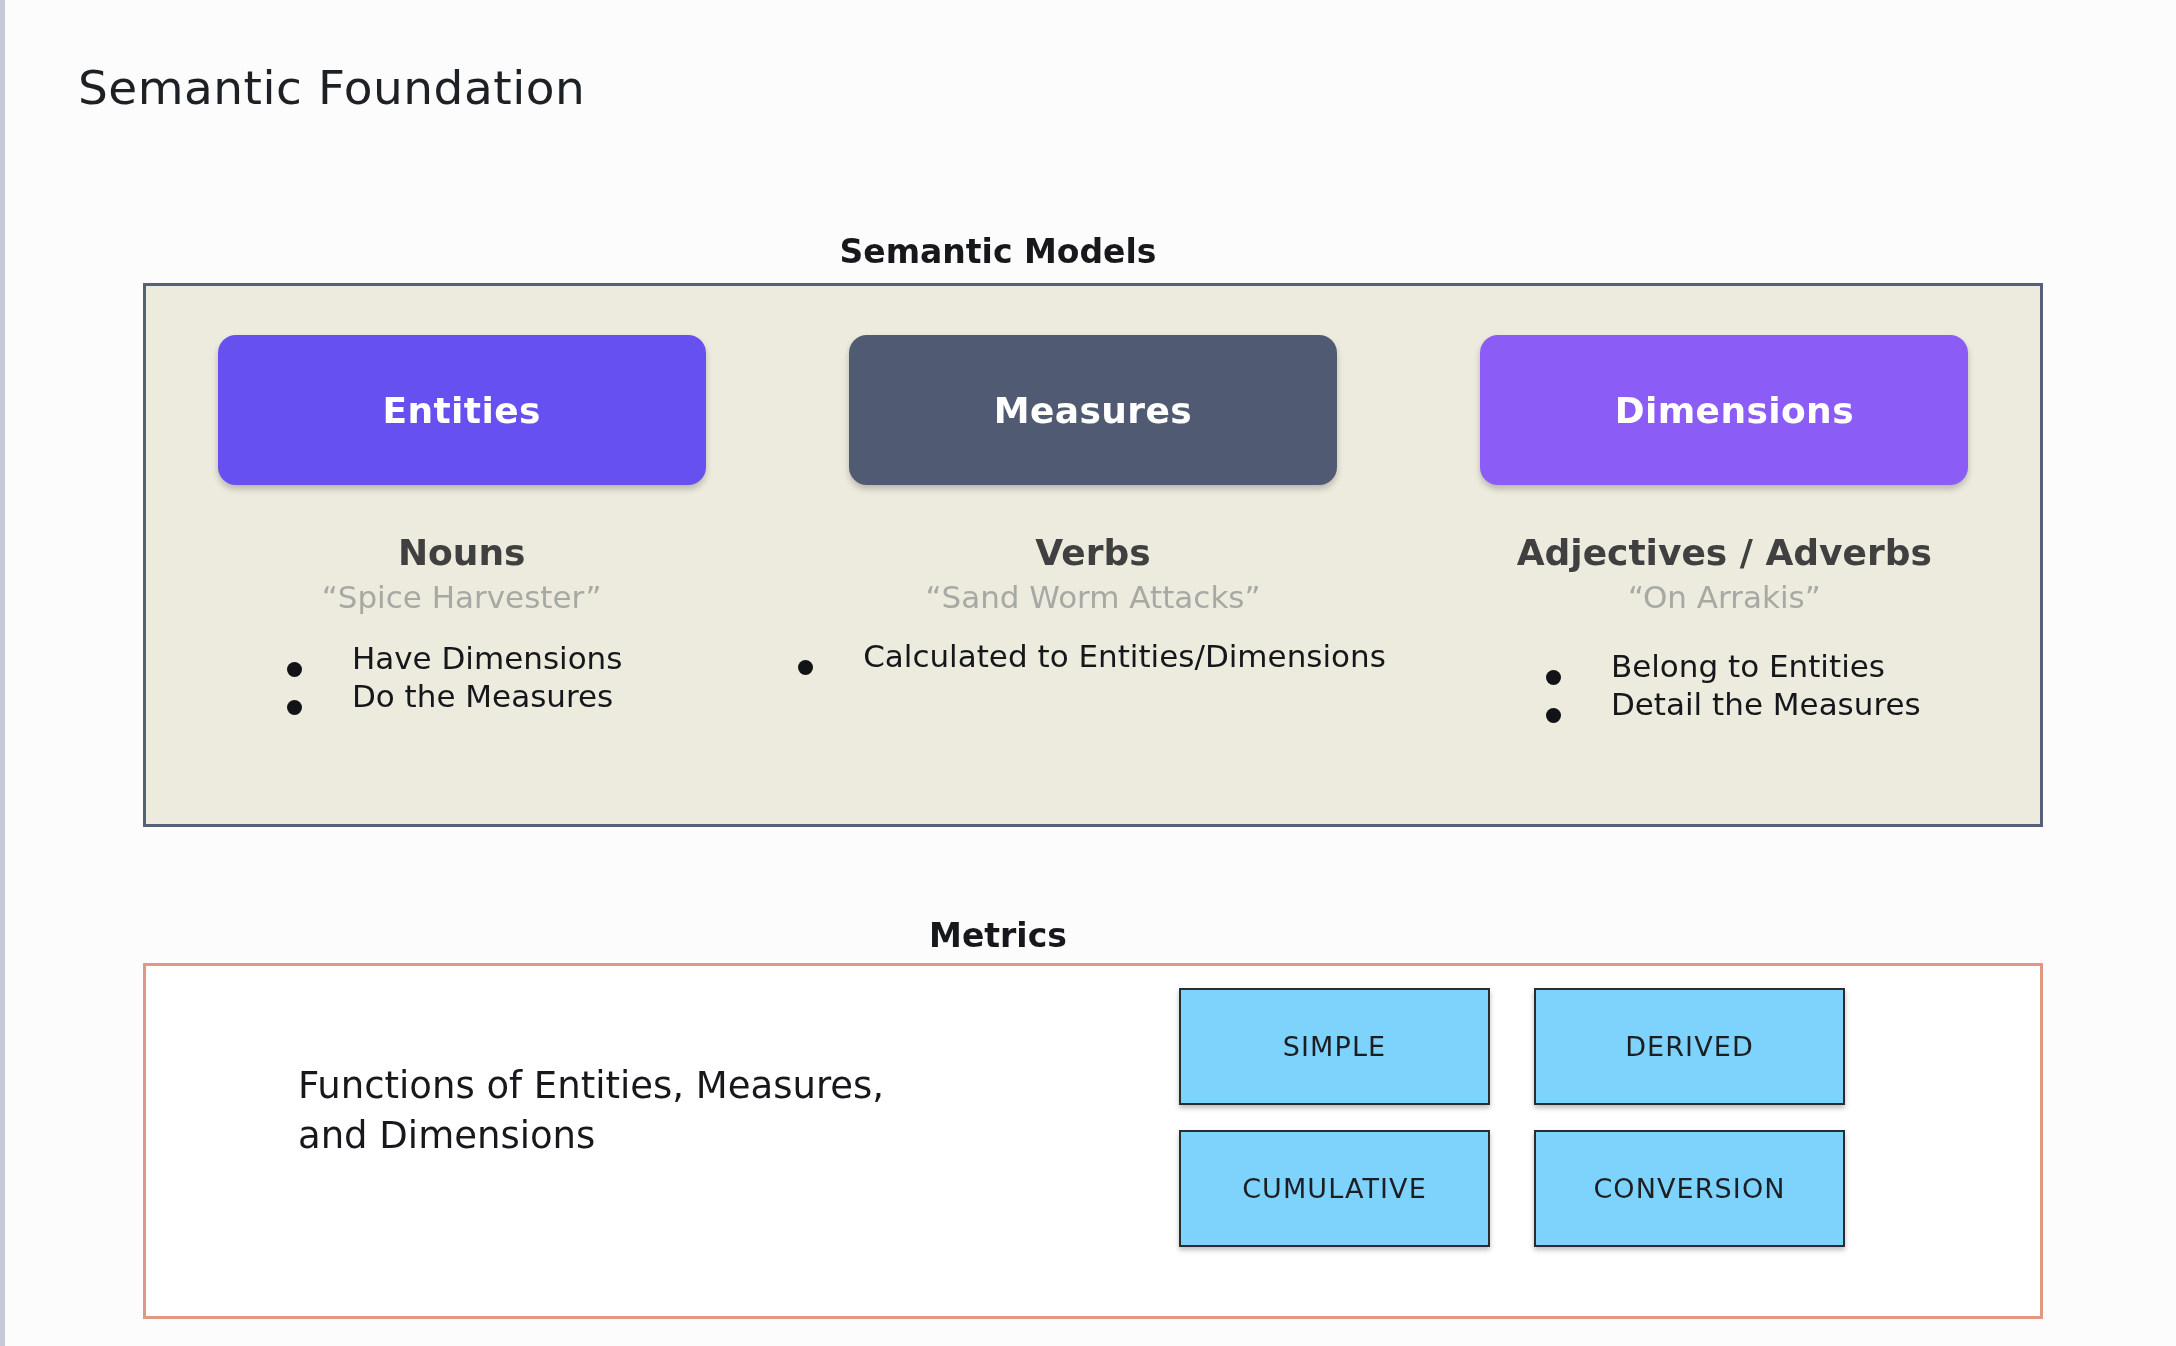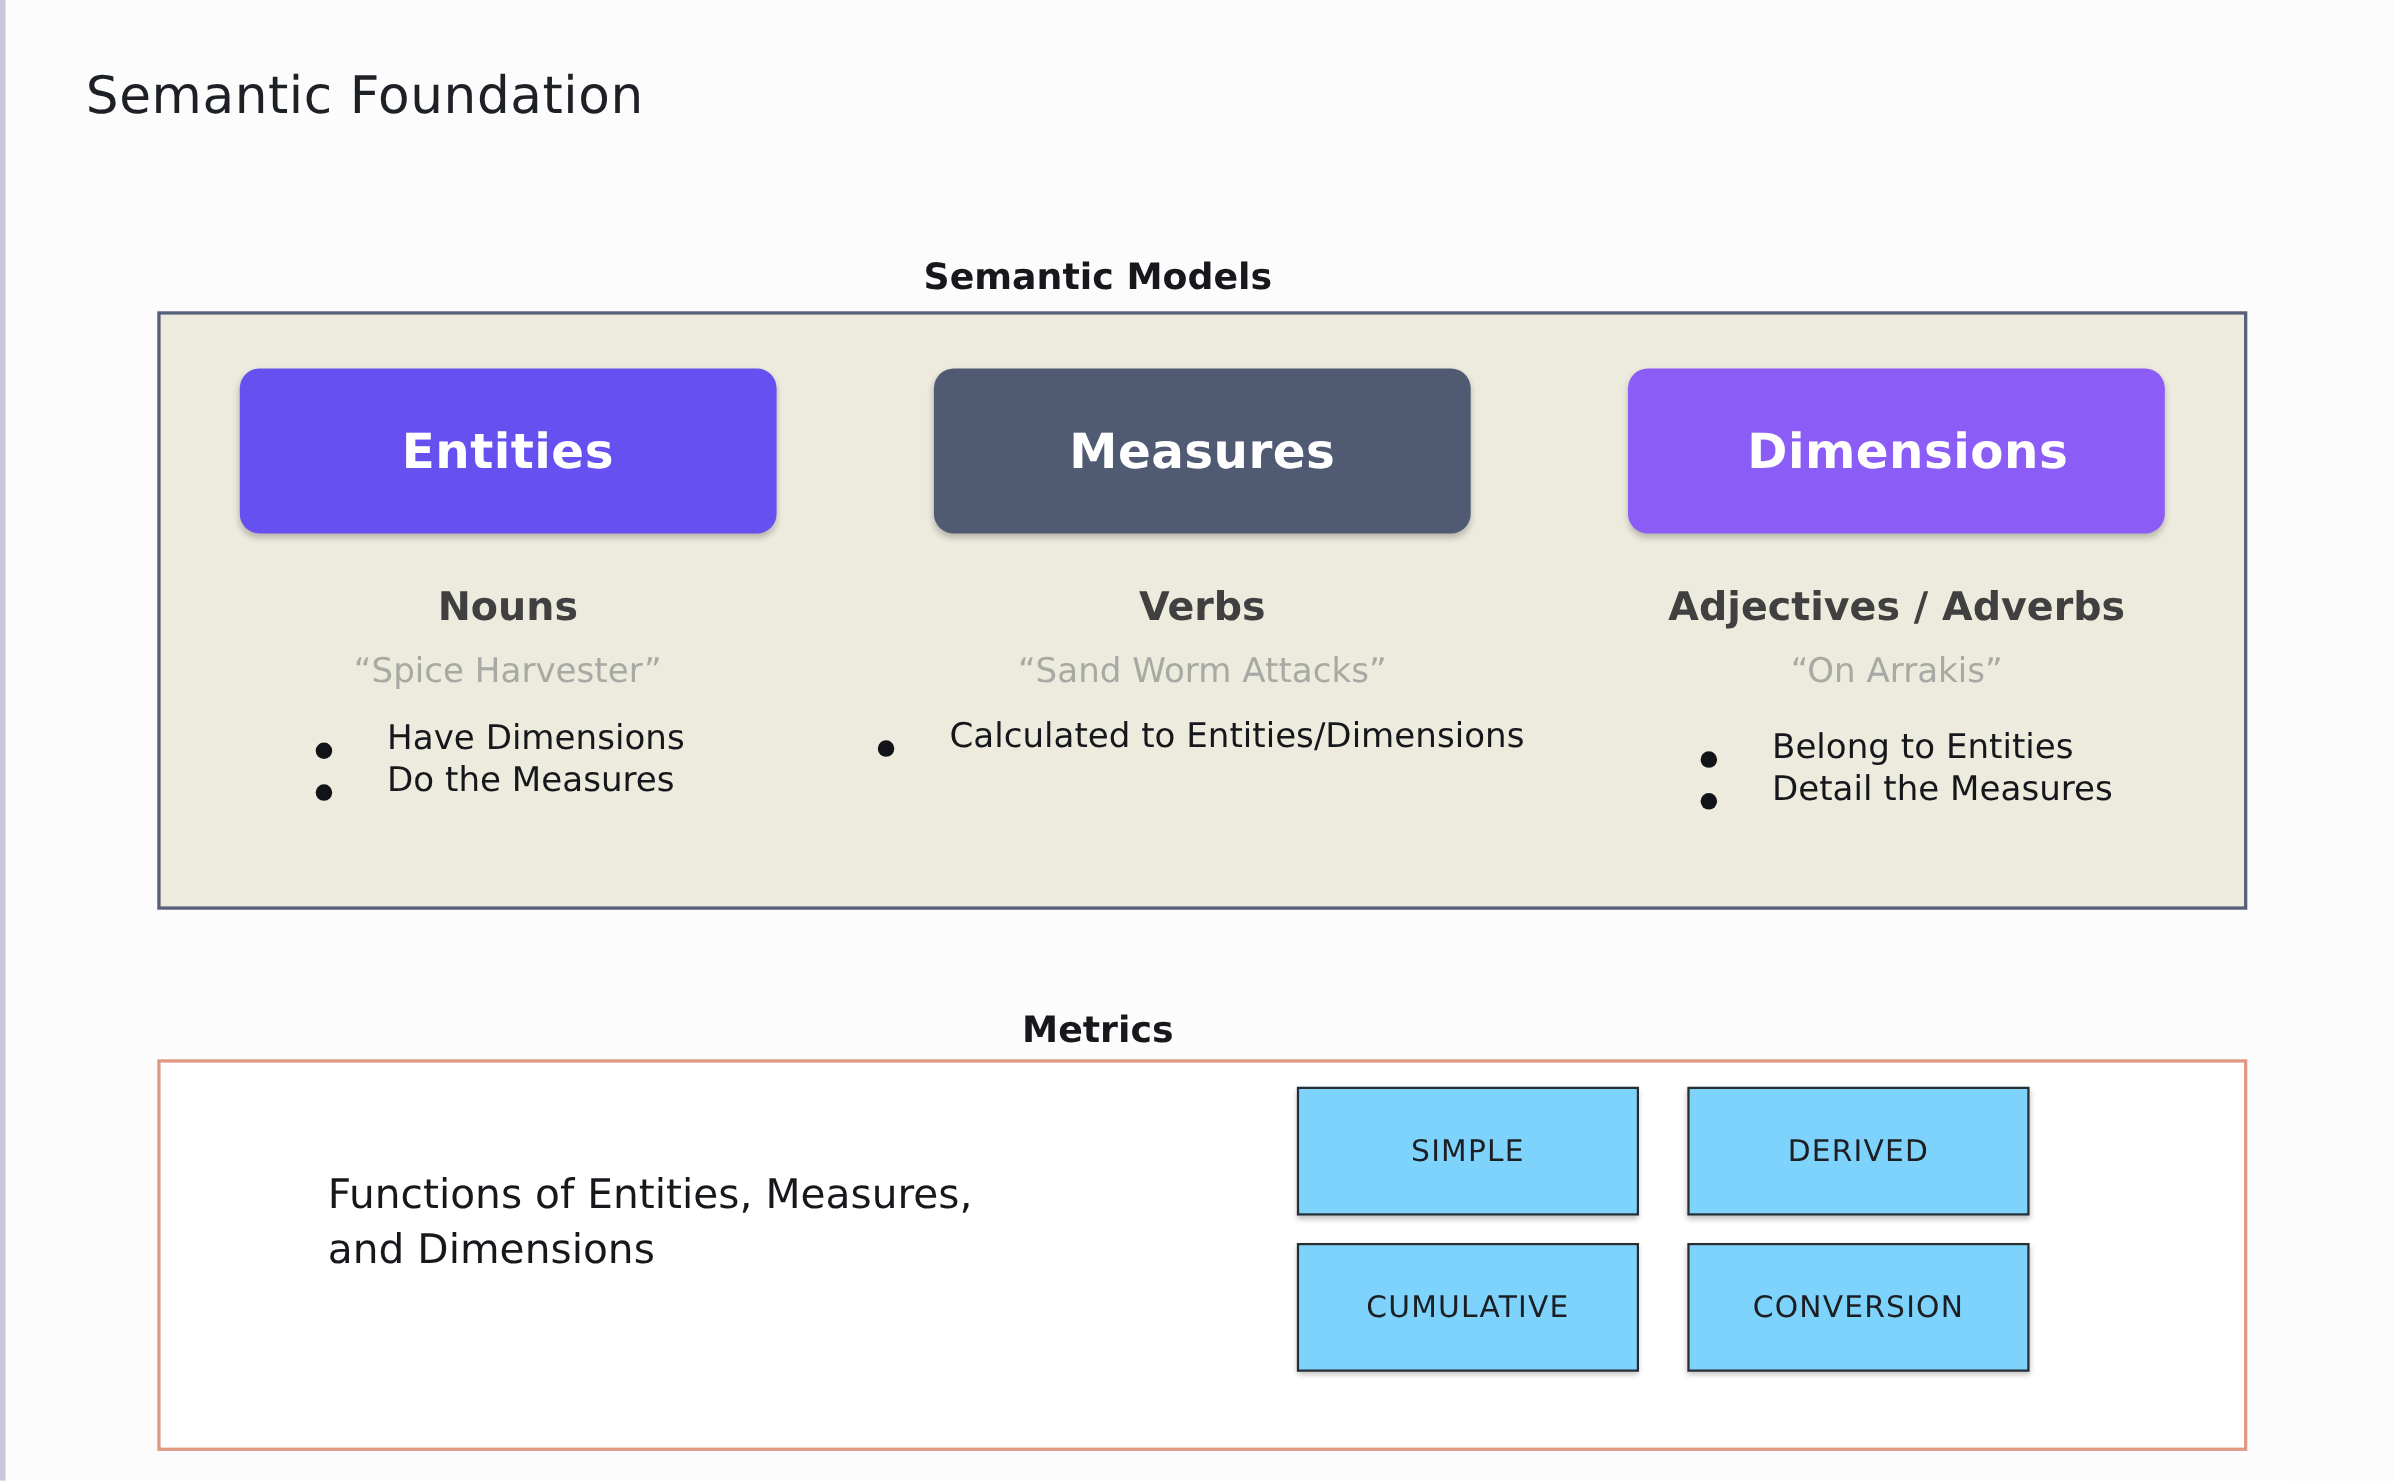--- a/index.html
+++ b/index.html
@@ -90,40 +90,40 @@
     width: 488px;
     height: 150px;
     border-radius: 18px;
     display: flex;
     align-items: center;
     justify-content: center;
     box-shadow: 0 4px 6px rgba(0,0,0,0.22);
     box-sizing: border-box;
   }
   .pill-label {
-    font-size: 44px;
+    font-size: 36px;
     font-weight: 700;
     color: #ffffff;
     letter-spacing: 0.4px;
     white-space: nowrap;
   }
   .pill.entities   { background: #6650f0; }
   .pill.measures   { background: #505b73; }
   .pill.dimensions { background: #8b5cf6; padding-left: 20px; }
 
   .pos-title {
     margin-top: 47px;
     font-size: 36px;
     font-weight: 700;
     color: #404040;
     white-space: nowrap;
     text-align: center;
   }
   .pos-example {
-    margin-top: 19px;
+    margin-top: 6px;
     font-size: 31px;
     font-weight: 400;
     color: #a7a9a4;
     white-space: nowrap;
     text-align: right;
   }
 
   .bullets {
     margin: 0;
     padding: 0;

